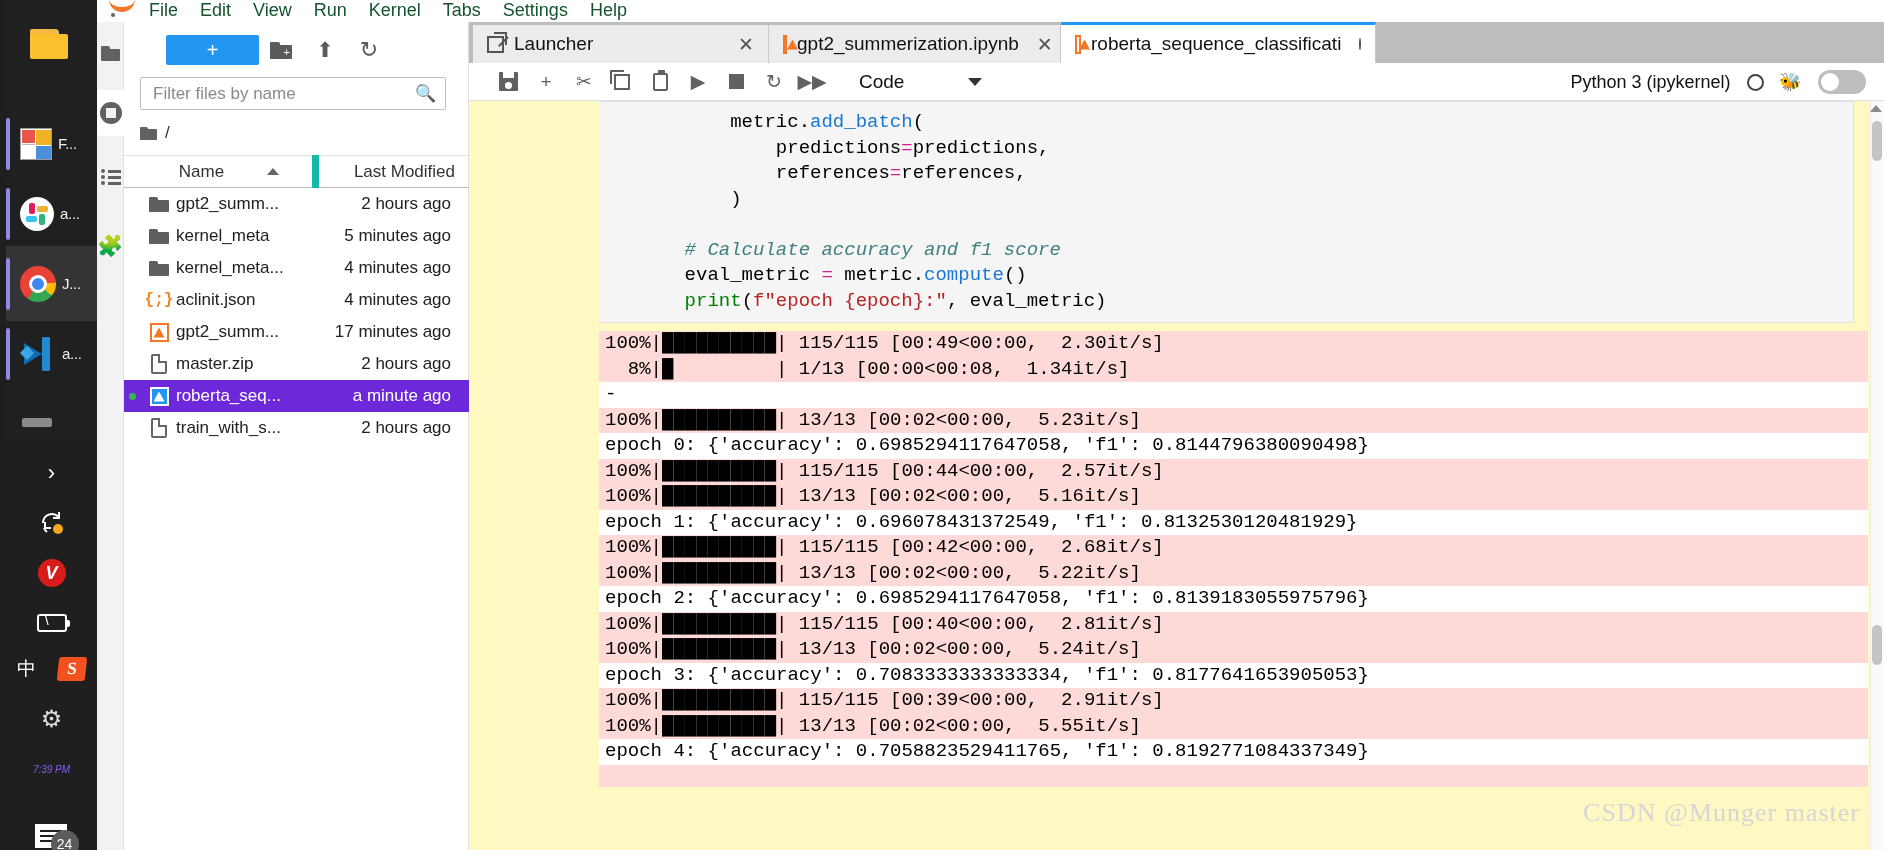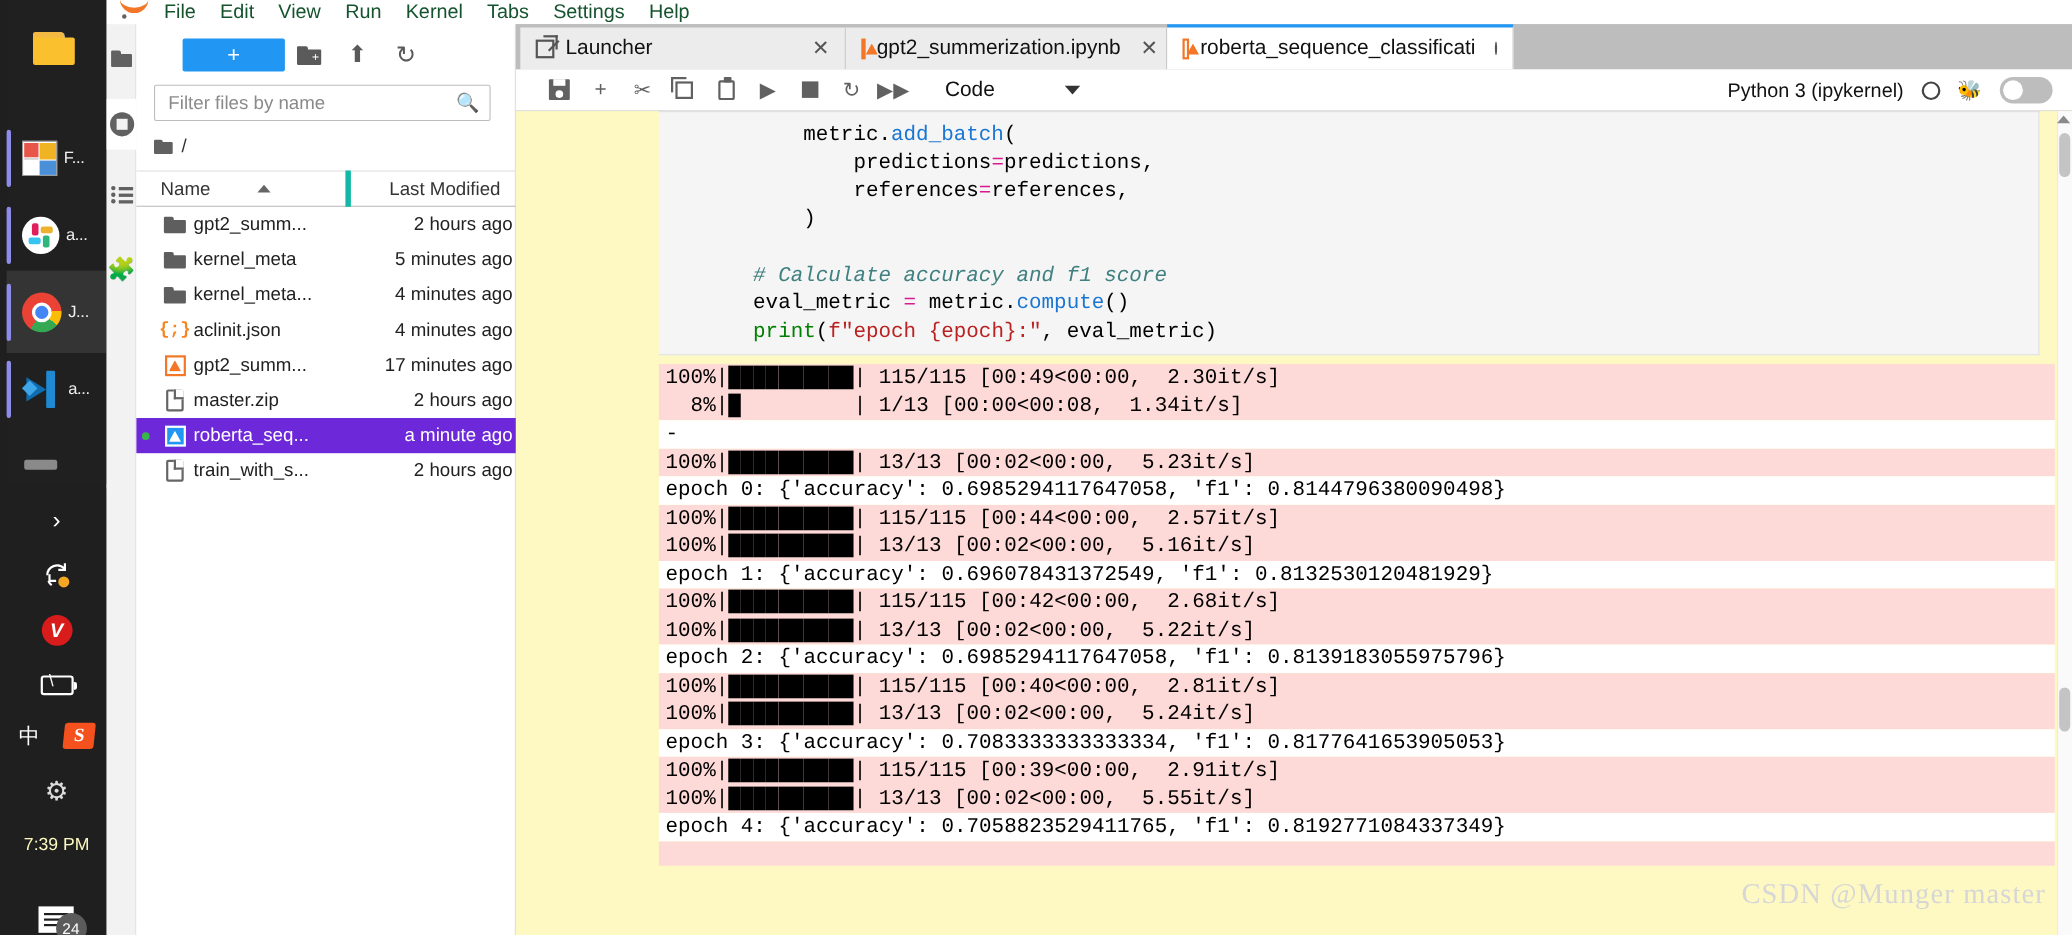--- a/index.html
+++ b/index.html
@@ -84,21 +84,21 @@
   .sync { width:28px; height:28px; }
   .v-icon { width:28px; height:28px; border-radius:50%; background:#d81b1b; color:#fff; font-size:18px;
             font-weight:bold; font-style:italic; display:flex; align-items:center; justify-content:center; }
   .battery { width:30px; height:18px; border:2px solid #fff; border-radius:3px; position:relative; }
   .battery::after { content:""; position:absolute; right:-5px; top:4px; width:3px; height:7px; background:#fff; border-radius:0 2px 2px 0; }
   .ime { font-size:19px; color:#fff; }
   .sogou { width:28px; height:24px; background:#f4511e; color:#fff; border-radius:3px;
            display:flex; align-items:center; justify-content:center; font-weight:bold; font-size:17px;
            font-family:"Liberation Serif", serif; transform:skewX(-6deg); }
   .gear { font-size:24px; color:#dcdcdc; }
-  .clock { color:#fef9c3; font-size:16px; }
+  .clock { color:#8b5cf6; font-size:10px;font-style:italic; }
   .msg { position:relative; width:34px; height:26px; }
   .msg .sheet { position:absolute; left:0; top:0; width:32px; height:24px; background:#fff; }
   .msg .ln { position:absolute; left:5px; height:2px; background:#1f1f1f; }
   .msg .badge { position:absolute; right:-10px; bottom:-8px; width:28px; height:28px; border-radius:50%;
                 background:#5b5b5b; color:#fff; font-size:14px; display:flex; align-items:center; justify-content:center; }
 
   
   .jlab { position:absolute; left:97px; top:0; width:1787px; height:850px; background:#fff; }
 
   
@@ -149,31 +149,31 @@
   .mag { width:24px; margin-right:6px; color:#5a5a5a; font-size:17px; }
 
   .breadcrumb { position:absolute; left:16px; top:98px; height:26px; display:flex; align-items:center; gap:8px; }
   .bc-folder { width:17px; height:13px; position:relative; }
   .bc-folder .t { position:absolute; left:0; top:0; width:8px; height:3px; background:#616161; border-radius:1px 2px 0 0; }
   .bc-folder .b { position:absolute; left:0; top:2px; width:17px; height:11px; background:#616161; border-radius:1px; }
   .bc-slash { font-size:17px; color:#333; }
 
   .fb-head { position:absolute; left:0; top:133px; width:345px; height:33px;
      border-top:1px solid #e0e0e0; border-bottom:1px solid #bdbdbd; display:flex; align-items:center; font-size:17px; color:#333; }
-  .fb-head .c-name { width:195px; padding-left:22px; display:flex; align-items:center; gap:43px; border-right:5px solid #14b8a6; height:33px; }
+  .fb-head .c-name { width:195px; padding-left:22px; display:flex; align-items:center; gap:43px; border-right:7px solid #14b8a6; height:33px;justify-content:center; }
   .fb-head .c-mod { flex:1; text-align:right; padding-right:14px; }
   .sort-caret { width:0; height:0; border-left:6px solid transparent; border-right:6px solid transparent; border-bottom:7px solid #666; }
 
   .fb-list { position:absolute; left:0; top:166px; width:345px; }
   .fb-row { position:relative; height:32px; display:flex; align-items:center; font-size:17px; color:#212121; cursor:pointer; }
   .fb-row.selected { background:#6d28d9; color:#fff; }
   .fb-row .rdot { position:absolute; left:5px; width:7px; height:7px; border-radius:50%; background:#3ab54a; }
   .fb-row .ricon { width:34px; margin-left:18px; display:flex; align-items:center; justify-content:center; }
   .fb-row .rname { flex:1; white-space:nowrap; overflow:hidden; }
-  .fb-row .rmod { padding-right:3px; white-space:nowrap; }
+  .fb-row .rmod { padding-right:18px; white-space:nowrap; }
 
   .ic-folder { width:20px; height:15px; position:relative; }
   .ic-folder .t { position:absolute; left:0; top:0; width:9px; height:4px; background:#5e5e5e; border-radius:1px 2px 0 0; }
   .ic-folder .b { position:absolute; left:0; top:3px; width:20px; height:12px; background:#5e5e5e; border-radius:1px; }
   .ic-json { color:#f5861f; font-size:16px; font-weight:bold; font-family:"Liberation Mono", monospace; }
   .ic-nb { width:19px; height:19px; border:2px solid #f37726; position:relative; background:#fff; }
   .ic-nb::after { content:""; position:absolute; left:2px; top:3px; width:11px; height:10px; background:#f37726;
       clip-path: polygon(0 100%, 50% 0, 100% 100%); }
   .fb-row.selected .ic-nb { border-color:#fff; background:#2196f3; }
   .fb-row.selected .ic-nb::after { background:#ffffff; }

